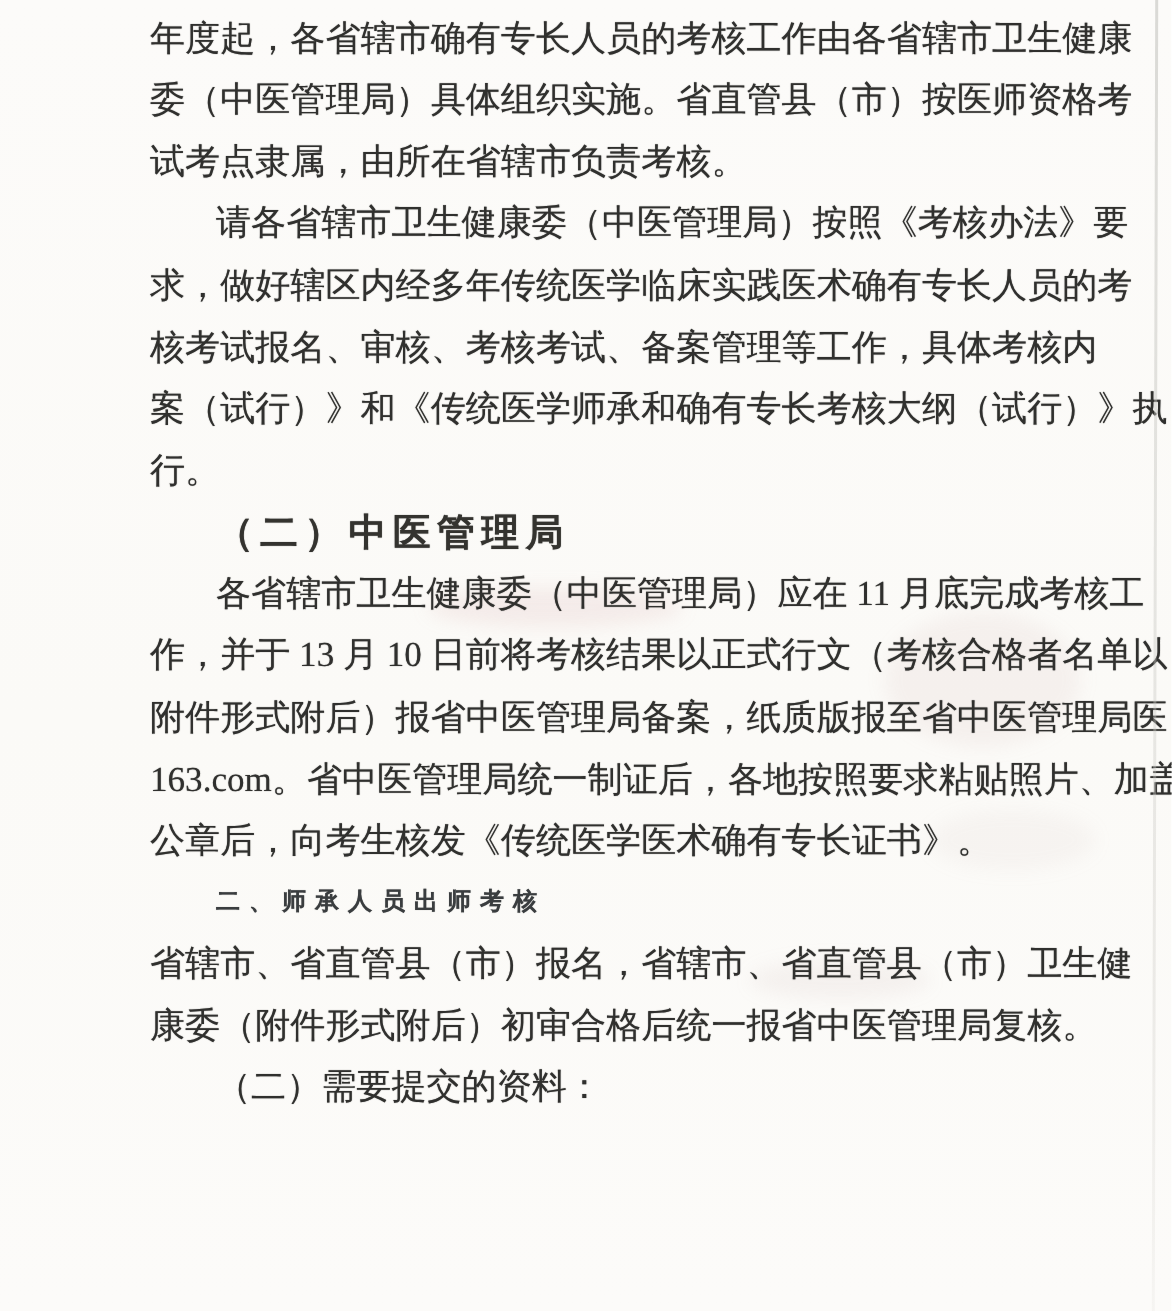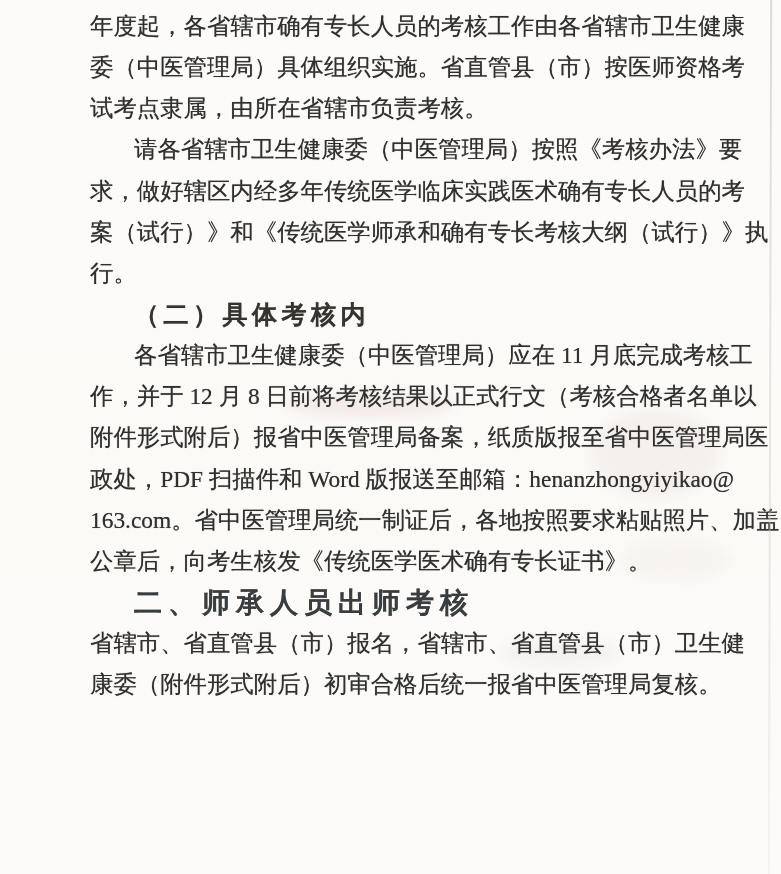--- a/index.html
+++ b/index.html
@@ -51,64 +51,66 @@
     top: 6px;
     width: 672px;
   }
   .line {
     height: 41.15px;
     line-height: 41.15px;
     white-space: pre;
     font-size: 23.4px;
     color: #30302e;
     text-shadow: 0 0 0.7px rgba(60,60,58,0.75);
+    margin-left: 10px;
   }
   .line.indent {
     padding-left: 44px;
   }
   
   .line.kai {
     font-size: 25px;
     font-weight: 600;
     letter-spacing: 4.5px;
     color: #34332f;
   }
   
   .line.bold {
-    font-family: Liberation Sans, sans-serif;
+    font-family: Liberation Mono, monospace;
     font-weight: 700;
-    font-size: 28px;
+    font-size: 16px;
     letter-spacing: 6px;
     color: #3a3d3f;
     text-shadow: 0 0 0.5px rgba(58,61,63,0.7);
   }
 </style>
 </head>
 <body>
 
 <div class="page">
   <div class="artifact a1"></div>
   <div class="artifact a2"></div>
   <div class="artifact a3"></div>
   <div class="artifact a4"></div>
 
   <div class="text-block">
       <div class="line body">年度起，各省辖市确有专长人员的考核工作由各省辖市卫生健康</div>
       <div class="line body">委（中医管理局）具体组织实施。省直管县（市）按医师资格考</div>
       <div class="line body">试考点隶属，由所在省辖市负责考核。</div>
       <div class="line body indent">请各省辖市卫生健康委（中医管理局）按照《考核办法》要</div>
       <div class="line body">求，做好辖区内经多年传统医学临床实践医术确有专长人员的考</div>
+      <div class="line body">核考试报名、审核、考核考试、备案管理等工作，具体考核内</div>
       <div class="line body">案（试行）》和《传统医学师承和确有专长考核大纲（试行）》执</div>
       <div class="line body">行。</div>
-      <div class="line kai indent">（二）具体考核内</div>
+      <div class="line kai indent">（二）中医管理局</div>
       <div class="line body indent">各省辖市卫生健康委（中医管理局）应在 11 月底完成考核工</div>
-      <div class="line body">作，并于 12 月 8 日前将考核结果以正式行文（考核合格者名单以</div>
+      <div class="line body">作，并于 13 月 10 日前将考核结果以正式行文（考核合格者名单以</div>
       <div class="line body">附件形式附后）报省中医管理局备案，纸质版报至省中医管理局医</div>
-      <div class="line body">政处，PDF 扫描件和 Word 版报送至邮箱：henanzhongyiyikao@</div>
       <div class="line body">163.com。省中医管理局统一制证后，各地按照要求粘贴照片、加盖</div>
       <div class="line body">公章后，向考生核发《传统医学医术确有专长证书》。</div>
       <div class="line bold indent">二、师承人员出师考核</div>
       <div class="line body">省辖市、省直管县（市）报名，省辖市、省直管县（市）卫生健</div>
       <div class="line body">康委（附件形式附后）初审合格后统一报省中医管理局复核。</div>
+      <div class="line body indent">（二）需要提交的资料：</div>
     </div>
 
   <div class="page-edge"></div>
 </div>
 
 </body></html>

